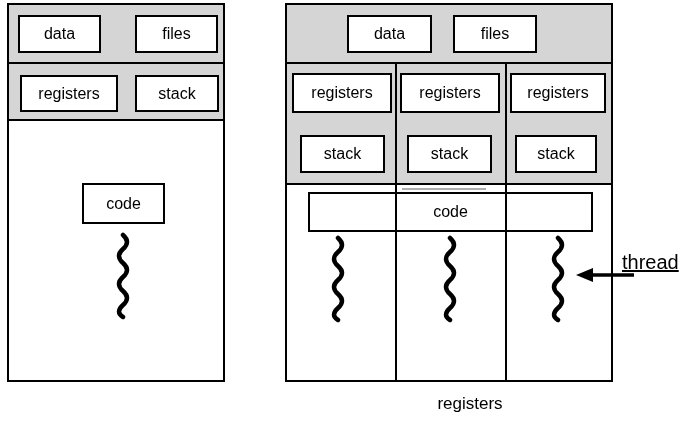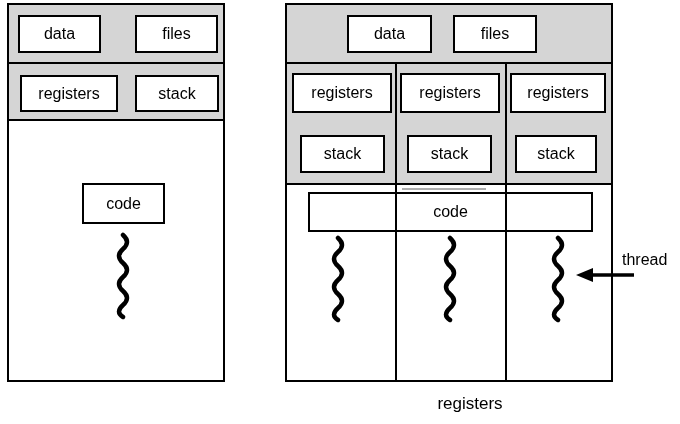--- a/index.html
+++ b/index.html
@@ -52,22 +52,23 @@
     background: var(--line);
   }
   .squiggle { position: absolute; width: 24px; height: 88px; }
   .artifact {
     position: absolute;
     height: 2px;
     background: #adadad;
   }
   .label {
     position: absolute;
-    font-size: 16px;
+    font-size: 20px;
     line-height: 1.2;
+    text-decoration: underline;
   }
   .caption {
     position: absolute;
     font-size: 17px;
     text-align: center;
   }
   .arrow { position: absolute; width: 60px; height: 18px; }
 </style>
 </head>
 <body>

